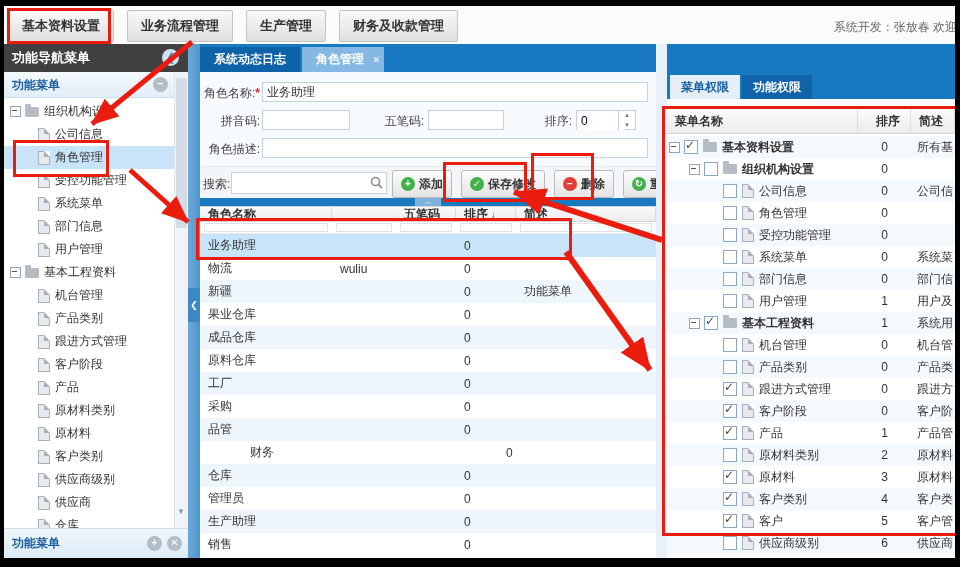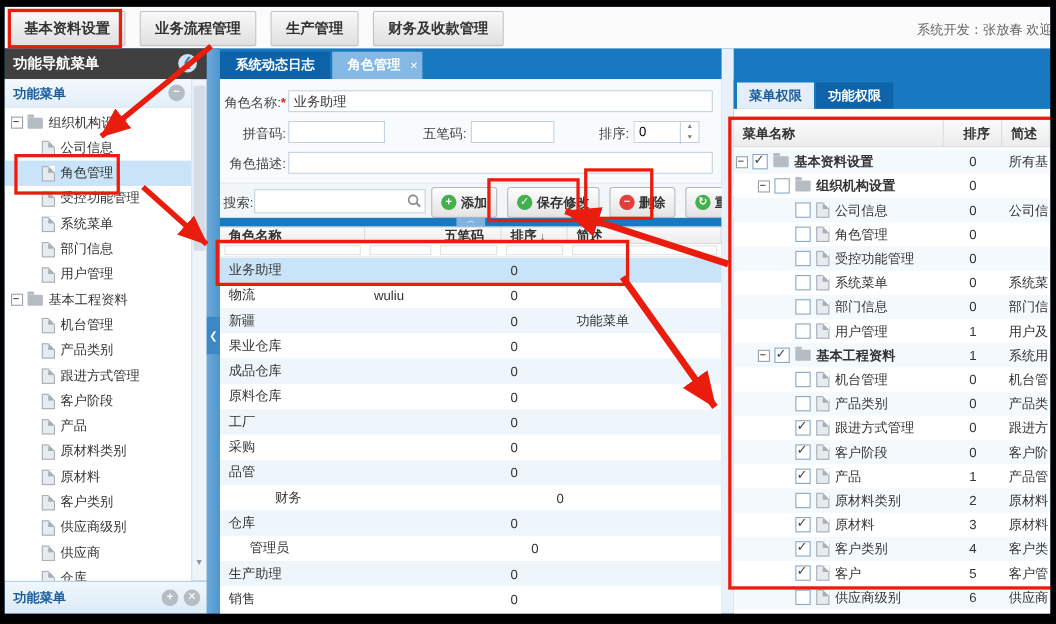--- a/index.html
+++ b/index.html
@@ -373,21 +373,21 @@
           <span class="tc" style="width: 140px;"></span>
         </div>
         <div class="trow alt">
           <span class="tc" style="width: 132px;">仓库</span>
           <span class="tc" style="width: 64px;"></span>
           <span class="tc" style="width: 60px;"></span>
           <span class="tc" style="width: 60px;">0</span>
           <span class="tc" style="width: 140px;"></span>
         </div>
         <div class="trow">
-          <span class="tc" style="width: 132px; margin-left: 19px;">管理员</span>
+          <span class="tc" style="width: 132px;">管理员</span>
           <span class="tc" style="width: 64px;"></span>
           <span class="tc" style="width: 60px;"></span>
           <span class="tc" style="width: 60px;">0</span>
           <span class="tc" style="width: 140px;"></span>
         </div>
         <div class="trow alt">
           <span class="tc" style="width: 132px;">生产助理</span>
           <span class="tc" style="width: 64px;"></span>
           <span class="tc" style="width: 60px;"></span>
           <span class="tc" style="width: 60px;">0</span>

